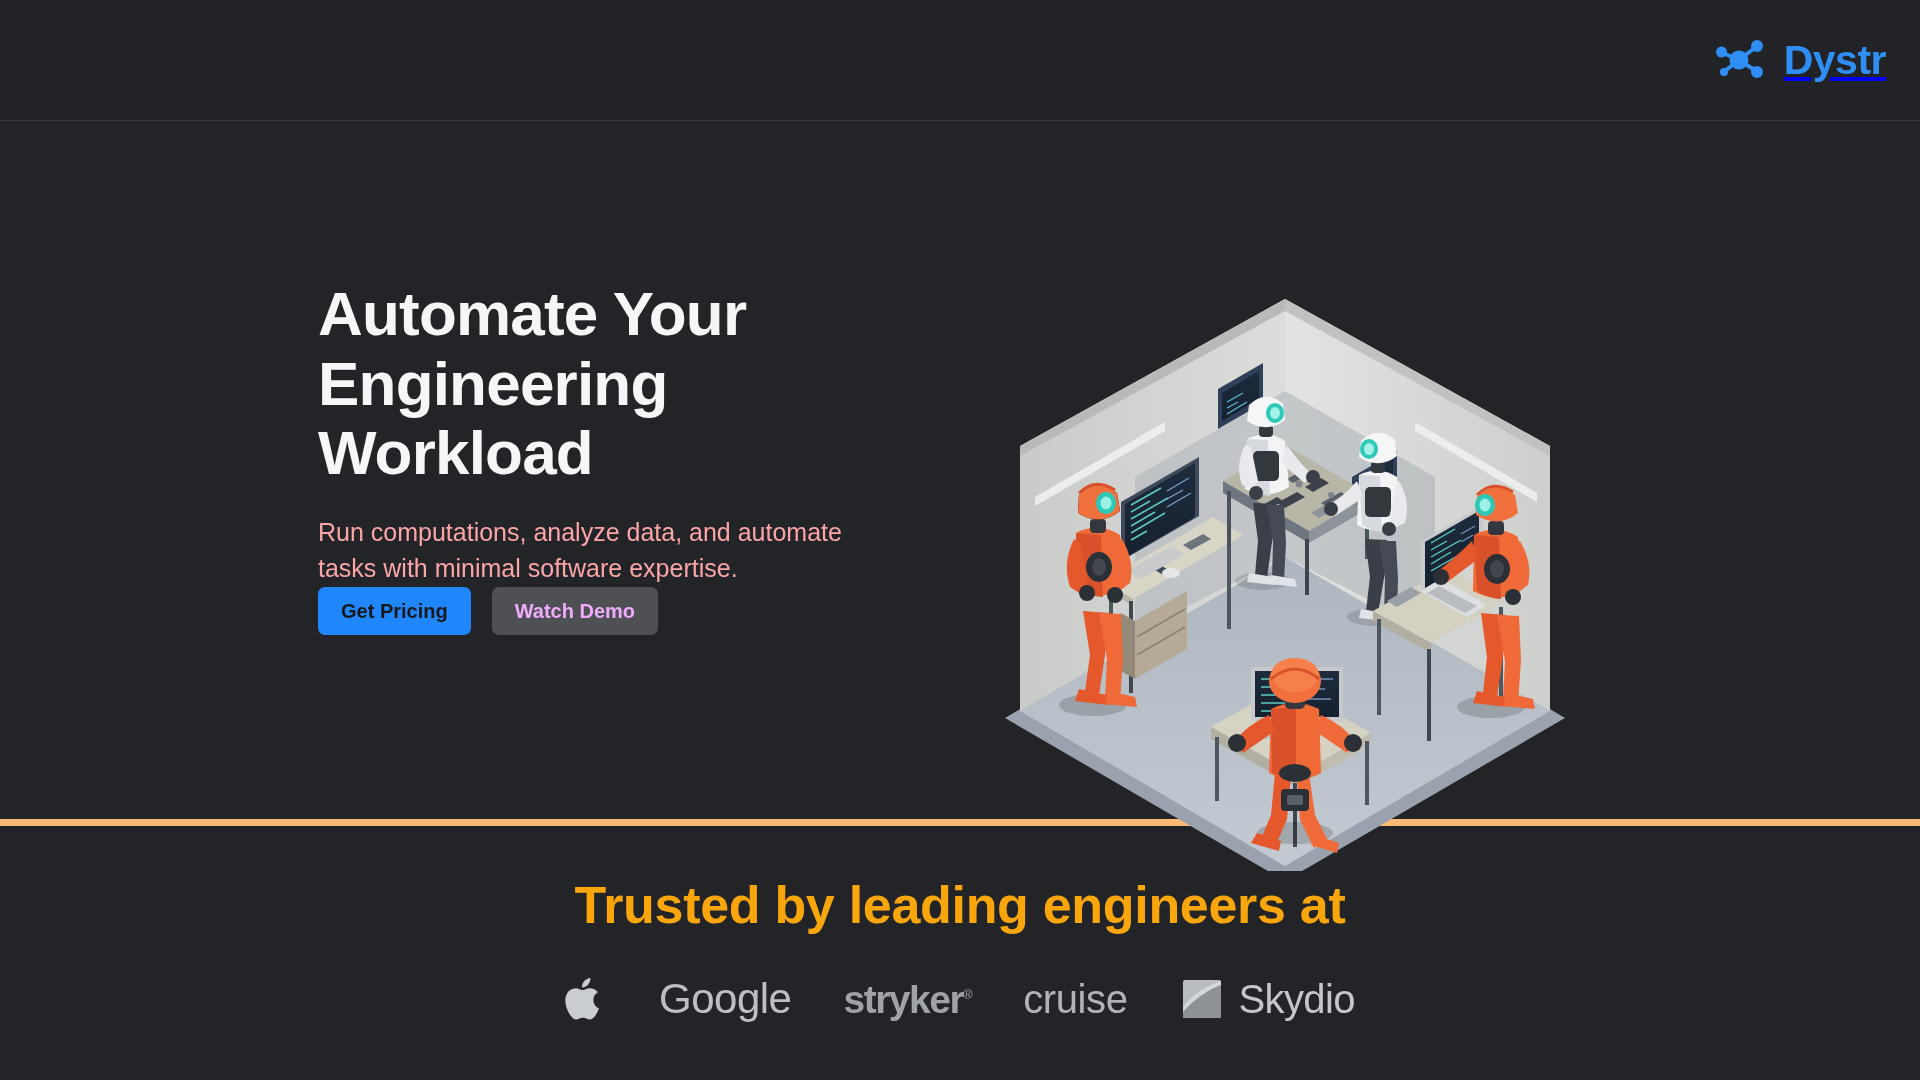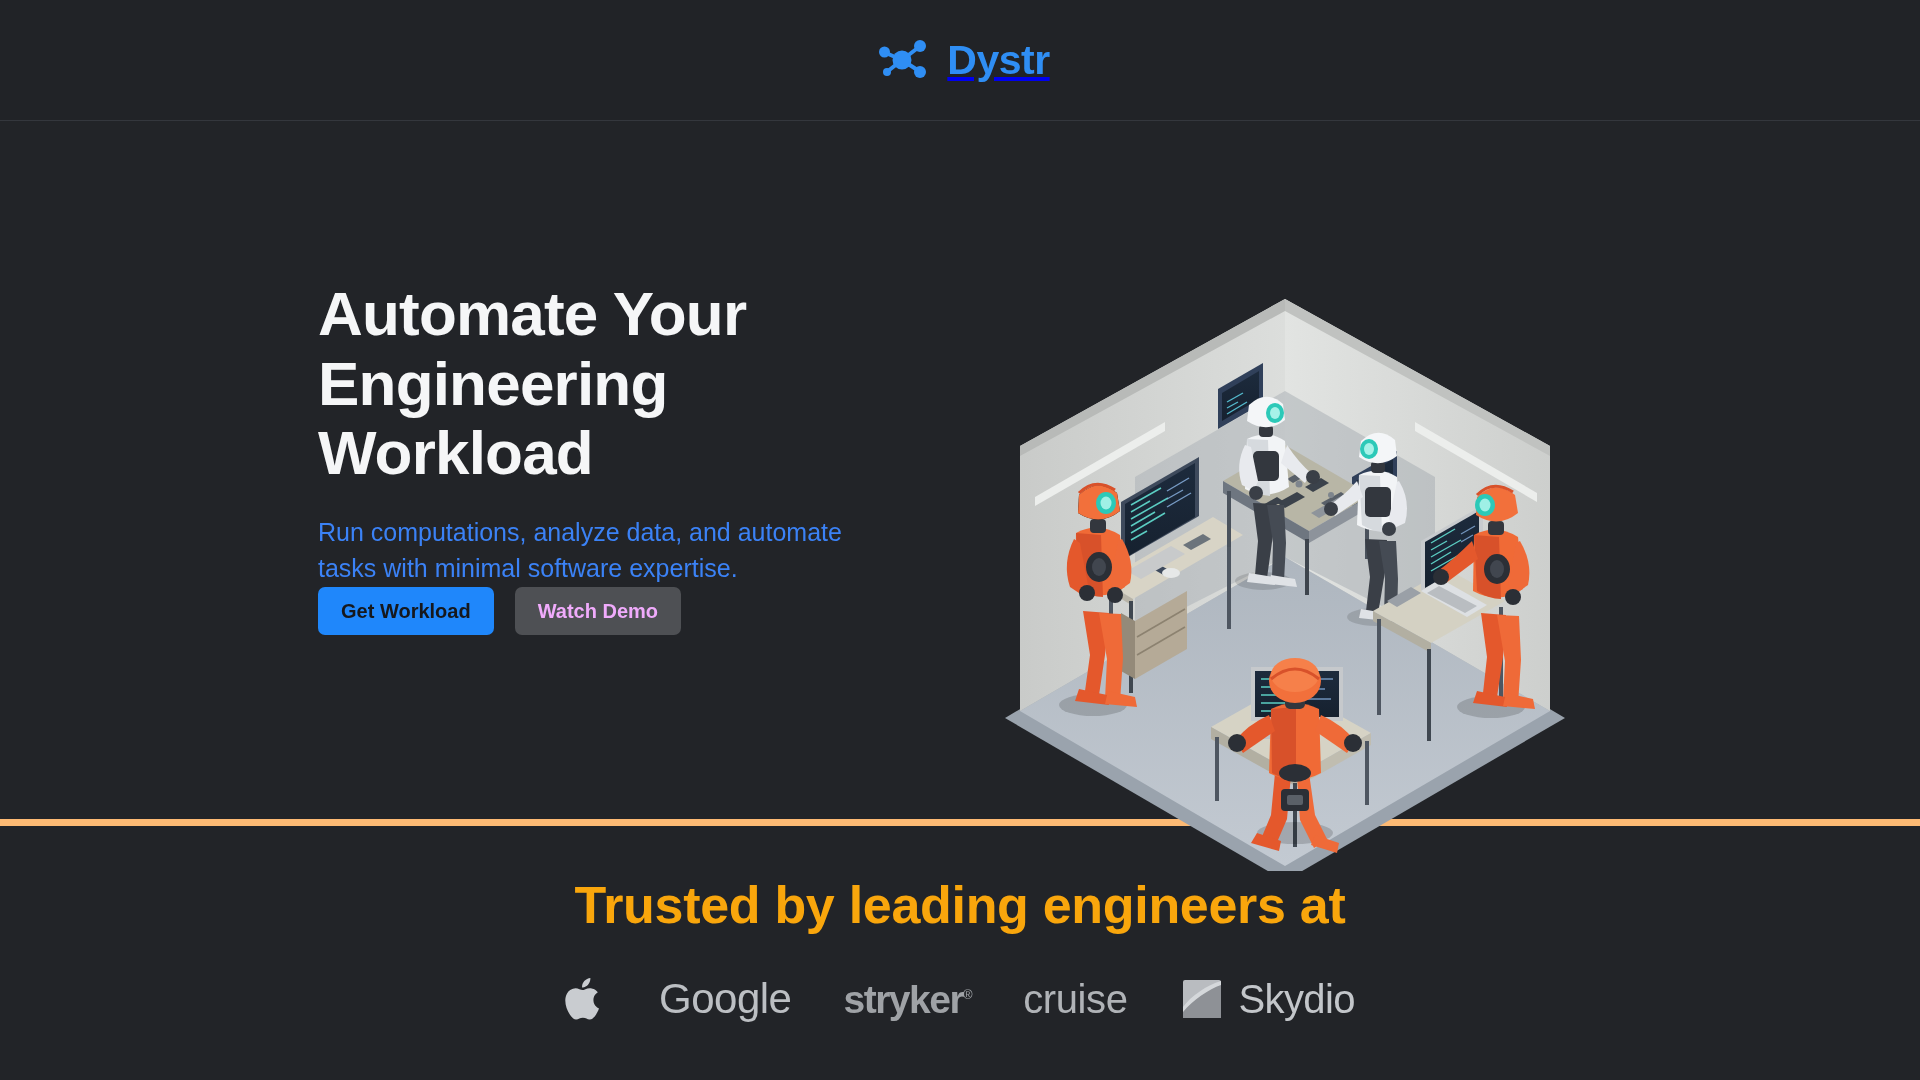--- a/index.html
+++ b/index.html
@@ -8,21 +8,21 @@
     width:1920px; height:1080px;
     background:#222428;
     font-family:"Liberation Sans", sans-serif;
     overflow:hidden;
   }
   .page { width:1920px; height:1080px; display:flex; flex-direction:column; background:#222428; }
 
   
   .header {
     height:121px; flex:0 0 121px;
-    display:flex; align-items:center; justify-content:center;
+    display:flex; align-items:center; justify-content:flex-end;
     padding:0 34px 0 38px;
     background:#212327;
     border-bottom:1px solid #34373d;
   }
   .brand { display:flex; align-items:center; gap:17px; }
   .brand-mark { width:56px; height:46px; display:block; }
   .brand-name {
     font-size:41px; font-weight:700; color:#2f8ef4;
     letter-spacing:-0.5px; line-height:1;
   }
@@ -51,21 +51,21 @@
     border-bottom:7px solid #fdba74;
     position:relative;
   }
   .hero-copy { width:640px; margin-left:318px; padding-bottom:26px; }
   .hero-title {
     font-size:62px; font-weight:700; color:#f5f6f7;
     line-height:1.12; letter-spacing:-0.8px;
     margin-bottom:28px; max-width:520px;
   }
   .hero-sub {
-    font-size:25px; color:#3b82f6; line-height:1.43;
+    font-size:25px; color:#fca5a5; line-height:1.43;
     max-width:545px; 
   }
   .hero-actions { display:flex; gap:21px; align-items:center; }
   .btn {
     border:none; border-radius:7px; cursor:pointer;
     font-family:"Liberation Sans", sans-serif;
     font-size:20px; font-weight:600; line-height:1.1;
     padding:13px 23px;
   }
   .btn-primary { background:#1f87fb; color:#16181c; }
@@ -132,21 +132,21 @@
 
 
   </header>
 
   <section class="hero">
 
     <div class="hero-copy">
       <h1 class="hero-title">Automate Your Engineering Workload</h1>
       <p class="hero-sub">Run computations, analyze data, and automate tasks with minimal software expertise.</p>
       <div class="hero-actions">
-        <button class="btn btn-primary">Get Workload</button>
+        <button class="btn btn-primary">Get Pricing</button>
         <button class="btn btn-secondary">Watch Demo</button>
       </div>
     </div>
 
     <div class="hero-art">
       <svg viewBox="0 0 620 590" xmlns="http://www.w3.org/2000/svg">
         <defs>
           <linearGradient id="wallL" x1="0" y1="0" x2="1" y2="0">
             <stop offset="0" stop-color="#c9cbc9"></stop>
               <stop offset="1" stop-color="#dcdedc"></stop>

